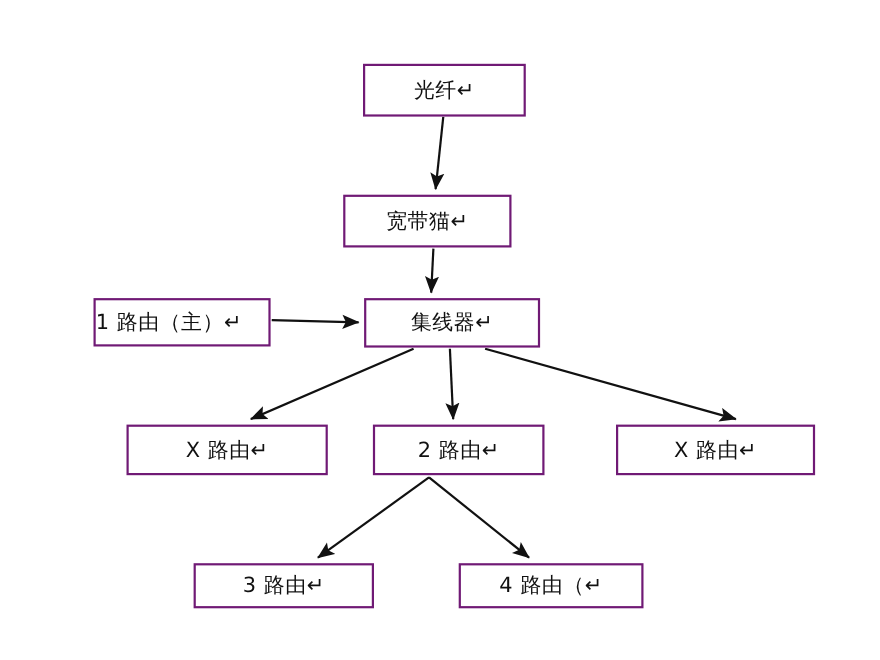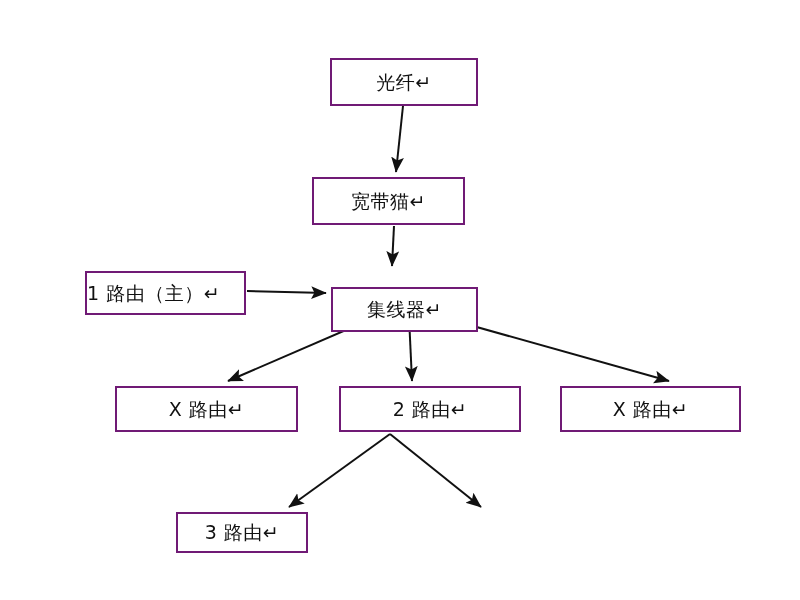--- a/index.html
+++ b/index.html
@@ -44,25 +44,25 @@
     font-family: "DejaVu Sans", "Liberation Sans", sans-serif;
   }
   .node.align-left {
     justify-content: flex-start;
     padding-left: 0;
   }
   
   #node-fiber      { left: 330px; top: 58px;  width: 148px; height: 48px; }
   #node-modem      { left: 312px; top: 177px; width: 153px; height: 48px; }
   #node-router1    { left: 85px;  top: 271px; width: 161px; height: 44px; }
-  #node-hub        { left: 331px; top: 271px; width: 147px; height: 45px; margin-top: 16px; }
+  #node-hub        { left: 331px; top: 271px; width: 160px; height: 45px; }
   #node-routerx-l  { left: 115px; top: 386px; width: 183px; height: 46px; }
-  #node-router2    { left: 339px; top: 386px; width: 182px; height: 46px; }
+  #node-router2    { left: 339px; top: 386px; width: 156px; height: 46px; }
   #node-routerx-r  { left: 560px; top: 386px; width: 181px; height: 46px; }
-  #node-router3    { left: 176px; top: 512px; width: 132px; height: 41px; }
+  #node-router3    { left: 176px; top: 512px; width: 164px; height: 41px; }
   #node-router4    { left: 417px; top: 512px; width: 168px; height: 41px; }
 </style>
 </head>
 <body>
 
 <div id="canvas">
 
   <svg id="edges" viewBox="0 0 800 600" width="800" height="600" xmlns="http://www.w3.org/2000/svg">
     <defs>
       <marker id="arrowhead" markerWidth="9" markerHeight="9" refX="7.4" refY="3.4" orient="auto" markerUnits="strokeWidth">
@@ -112,14 +112,17 @@
   </div>
 
   <div class="node" id="node-routerx-r">
     <span class="label">X 路由↵</span>
   </div>
 
   <div class="node" id="node-router3">
     <span class="label">3 路由↵</span>
   </div>
 
+  <div class="node" id="node-router4">
+    <span class="label">4 路由（↵</span>
+  </div>
 
 </div>
 
 </body></html>

